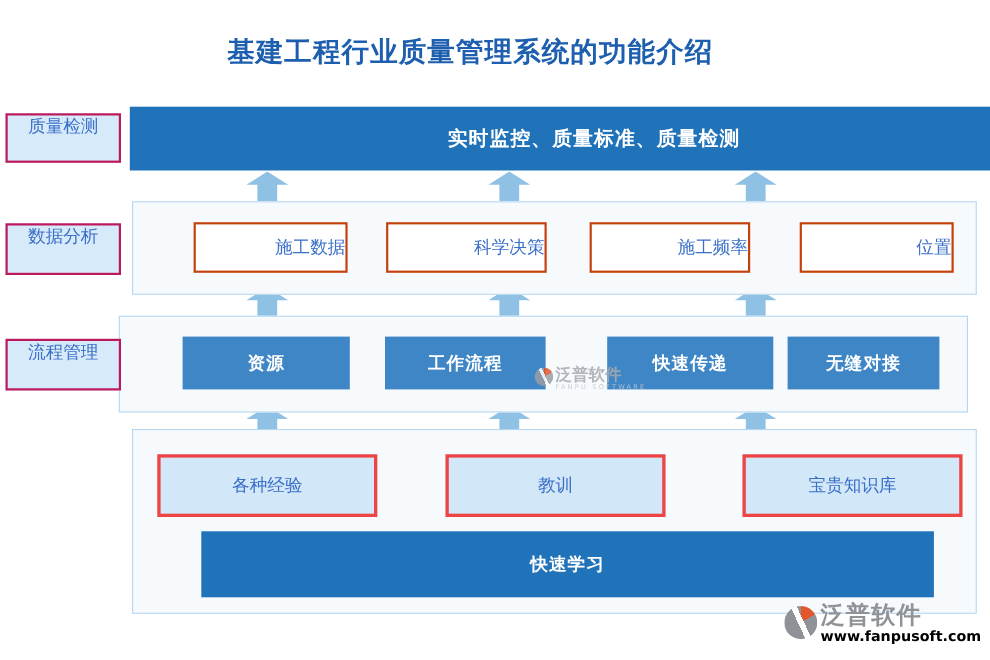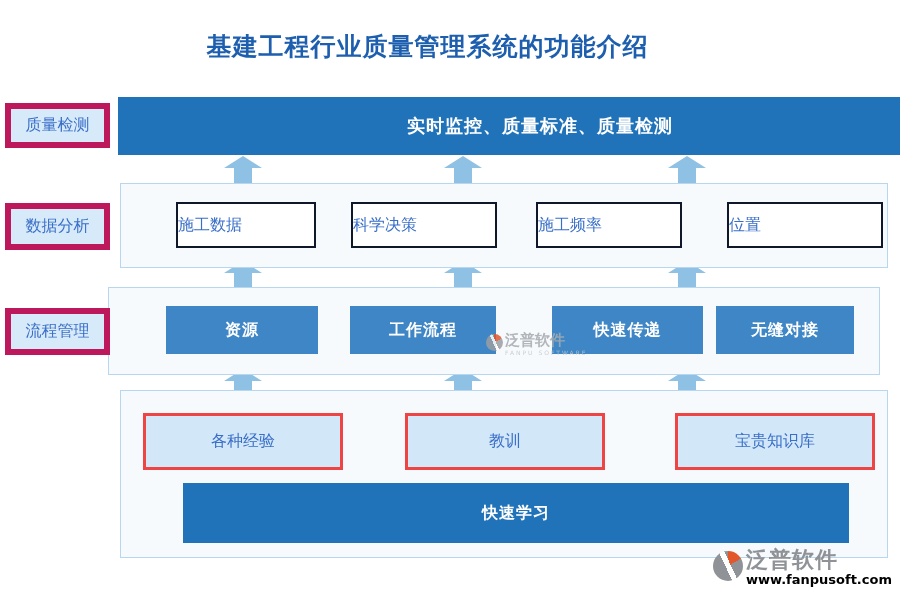--- a/index.html
+++ b/index.html
@@ -7,22 +7,22 @@
     position:relative;width:900px;height:600px;background:#ffffff;overflow:hidden;
     font-family:"DejaVu Serif","Liberation Serif",serif;
   }
   .page-title{
     position:absolute;left:0;top:30px;width:855px;text-align:center;
     font-size:25px;font-weight:bold;color:#1d5fae;letter-spacing:1px;
   }
   
   .row-label{
     position:absolute;left:5px;width:105px;
-    background:#d7eafa;border:6px solid #be185d;box-sizing:border-box;
-    display:flex;align-items:center;justify-content:center;
+    background:#d7eafa;border:2px solid #be185d;box-sizing:border-box;
+    display:flex;justify-content:center;
     color:#3a6fc8;font-size:16px;z-index:3;
   }
   .lbl-1{top:103px;height:45px;}
   .lbl-2{top:203px;height:47px;}
   .lbl-3{top:308px;height:47px;}
   .lbl-4{top:455px;height:45px;}
   
   .top-banner{
     position:absolute;left:118px;top:97px;width:844px;height:58px;
     background:#2173b9;color:#ffffff;display:flex;align-items:center;justify-content:center;
@@ -30,28 +30,28 @@
   }
   
   .row-container{
     position:absolute;background:#f7fafd;border:1px solid #b7d7f0;box-sizing:border-box;z-index:2;
   }
   .rc-2{left:120px;top:183px;width:768px;height:85px;}
   .rc-3{left:108px;top:287px;width:772px;height:88px;}
   .rc-4{left:120px;top:390px;width:768px;height:168px;}
   
   .white-box{
-    position:absolute;top:202px;height:46px;background:#ffffff;border:2px solid #0f172a;
-    box-sizing:border-box;display:flex;align-items:center;justify-content:flex-start;
+    position:absolute;top:202px;height:46px;background:#ffffff;border:2px solid #c2410c;
+    box-sizing:border-box;display:flex;align-items:center;justify-content:flex-end;
     color:#3a6fc8;font-size:16px;z-index:3;
   }
   .wb-1{left:176px;width:140px;}
   .wb-2{left:351px;width:146px;}
   .wb-3{left:536px;width:146px;}
-  .wb-4{left:727px;width:156px;}
+  .wb-4{left:727px;width:140px;}
   
   .blue-box{
     position:absolute;top:306px;height:48px;background:#3e86c5;
     display:flex;align-items:center;justify-content:center;
     color:#ffffff;font-size:16px;font-weight:bold;z-index:3;letter-spacing:1px;
   }
   .bb-1{left:166px;width:152px;}
   .bb-2{left:350px;width:146px;}
   .bb-3{left:536px;width:151px;margin-left:16px;}
   .bb-4{left:716px;width:138px;}

